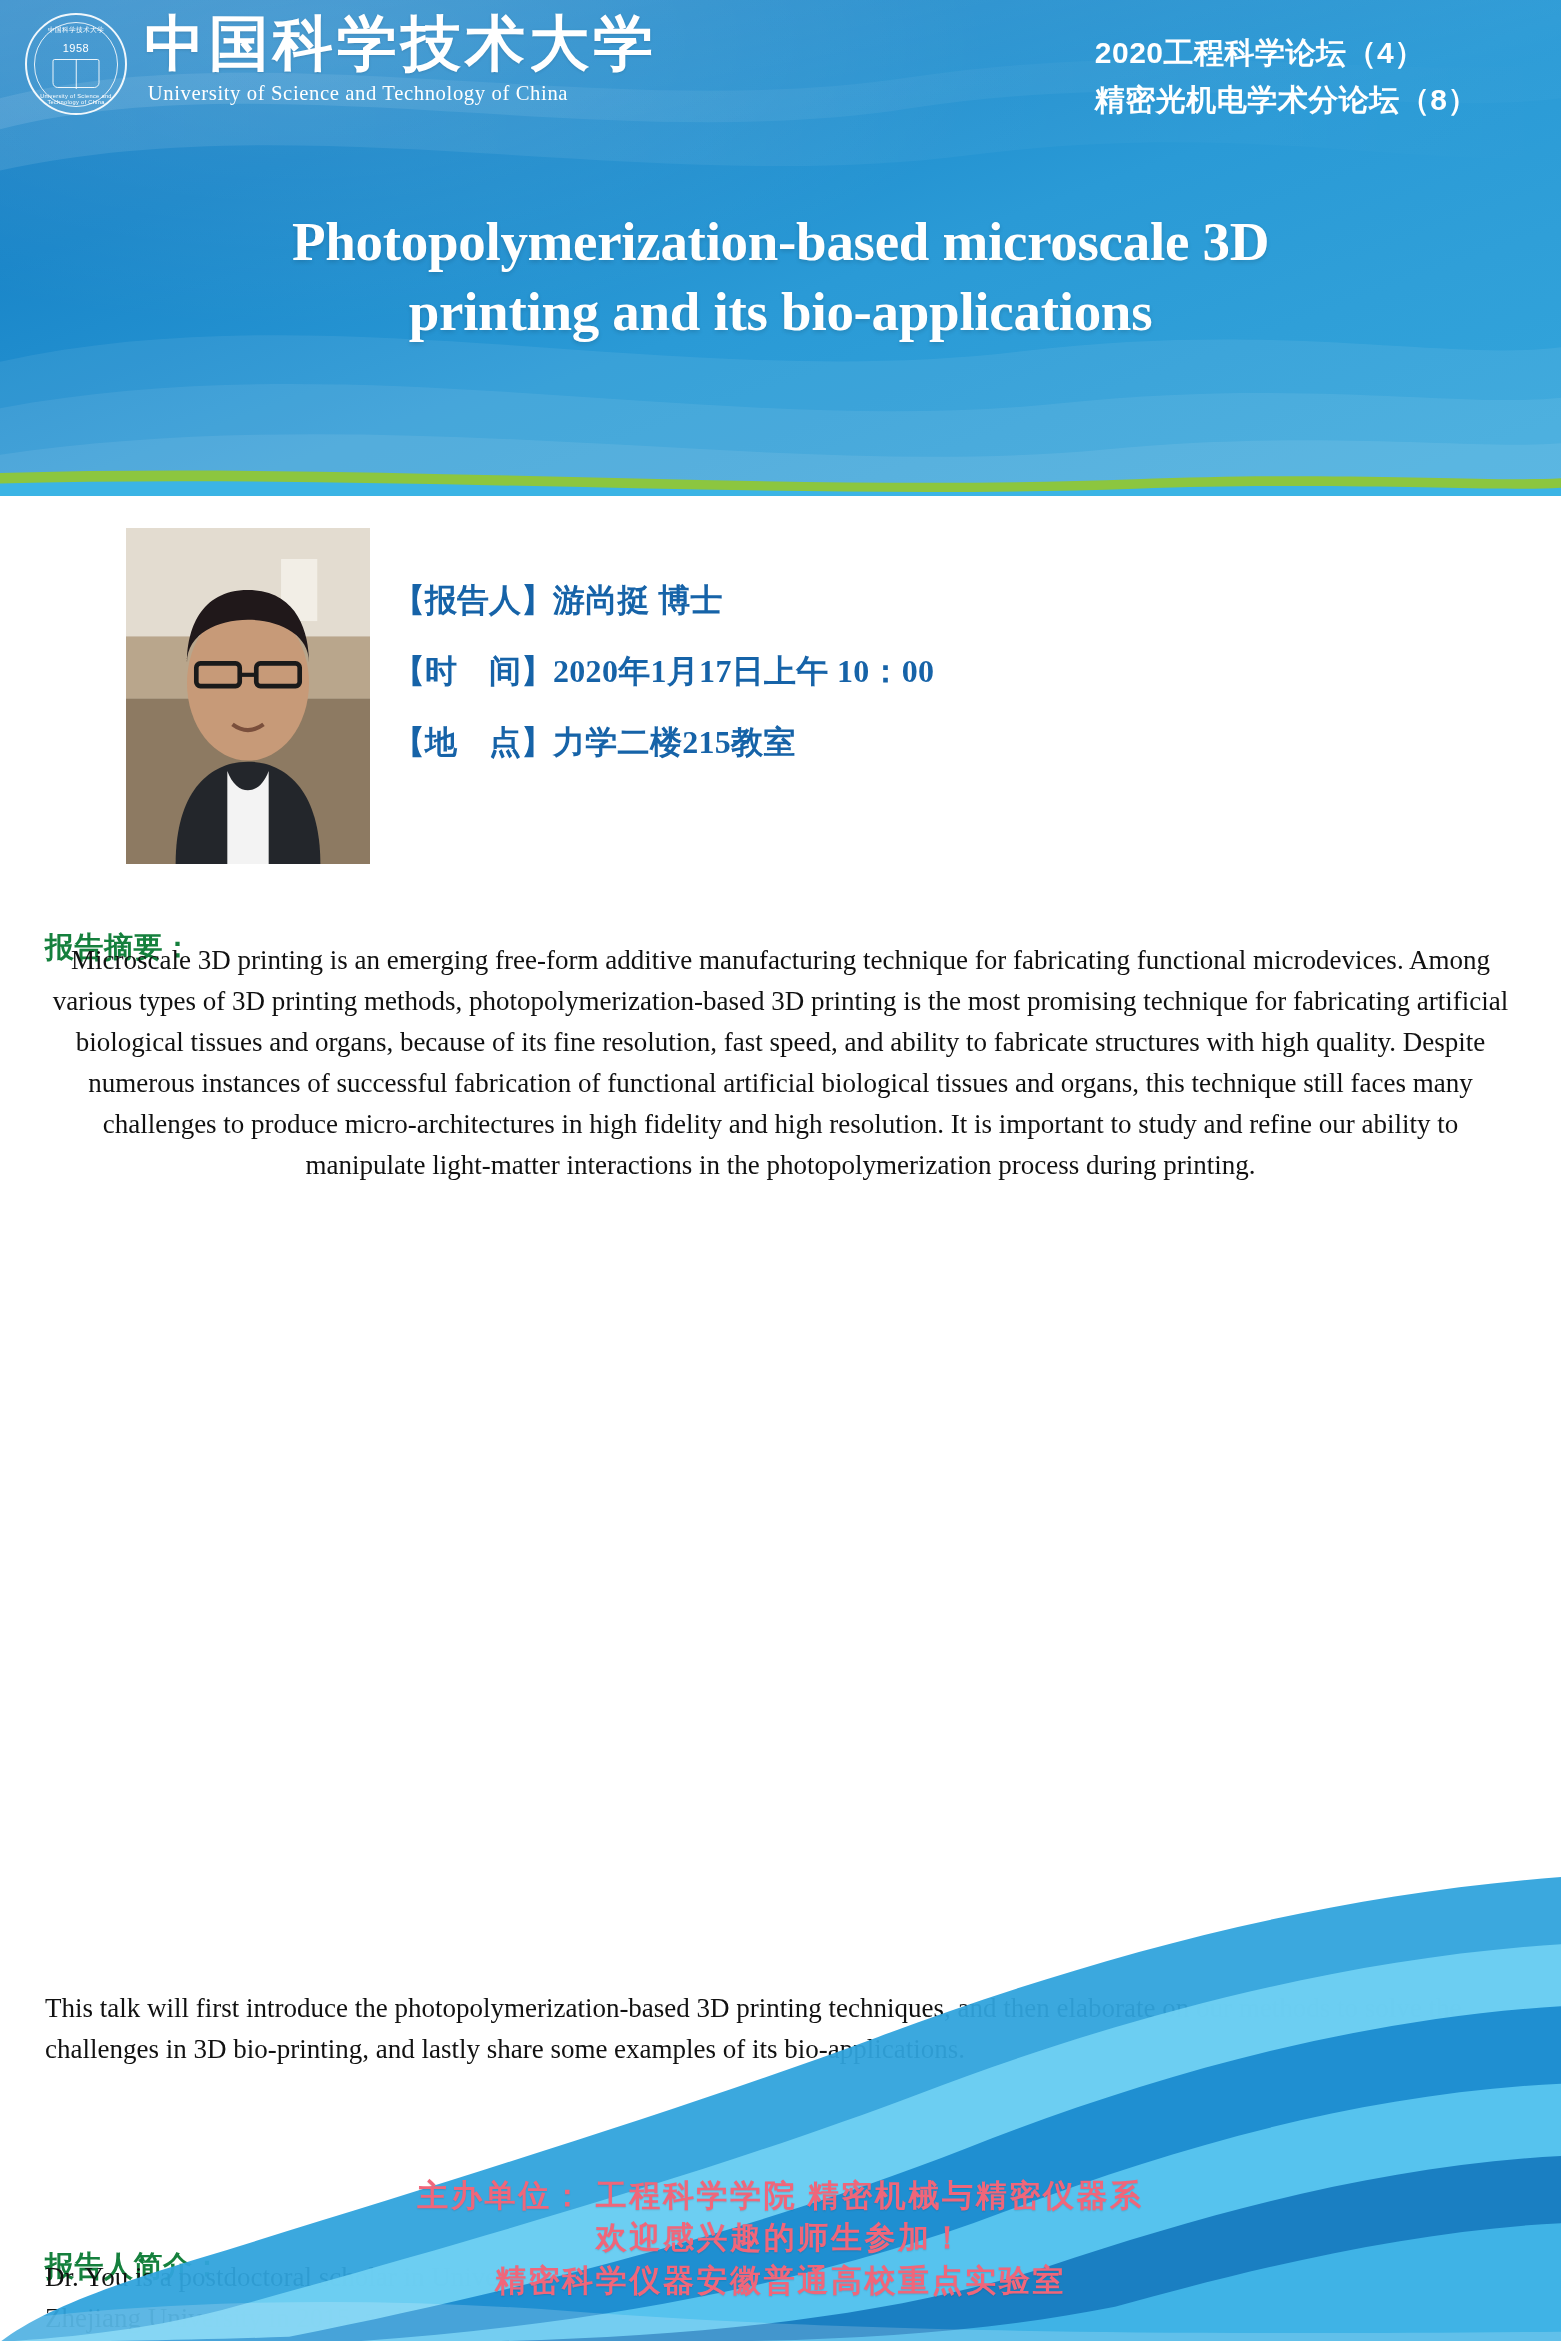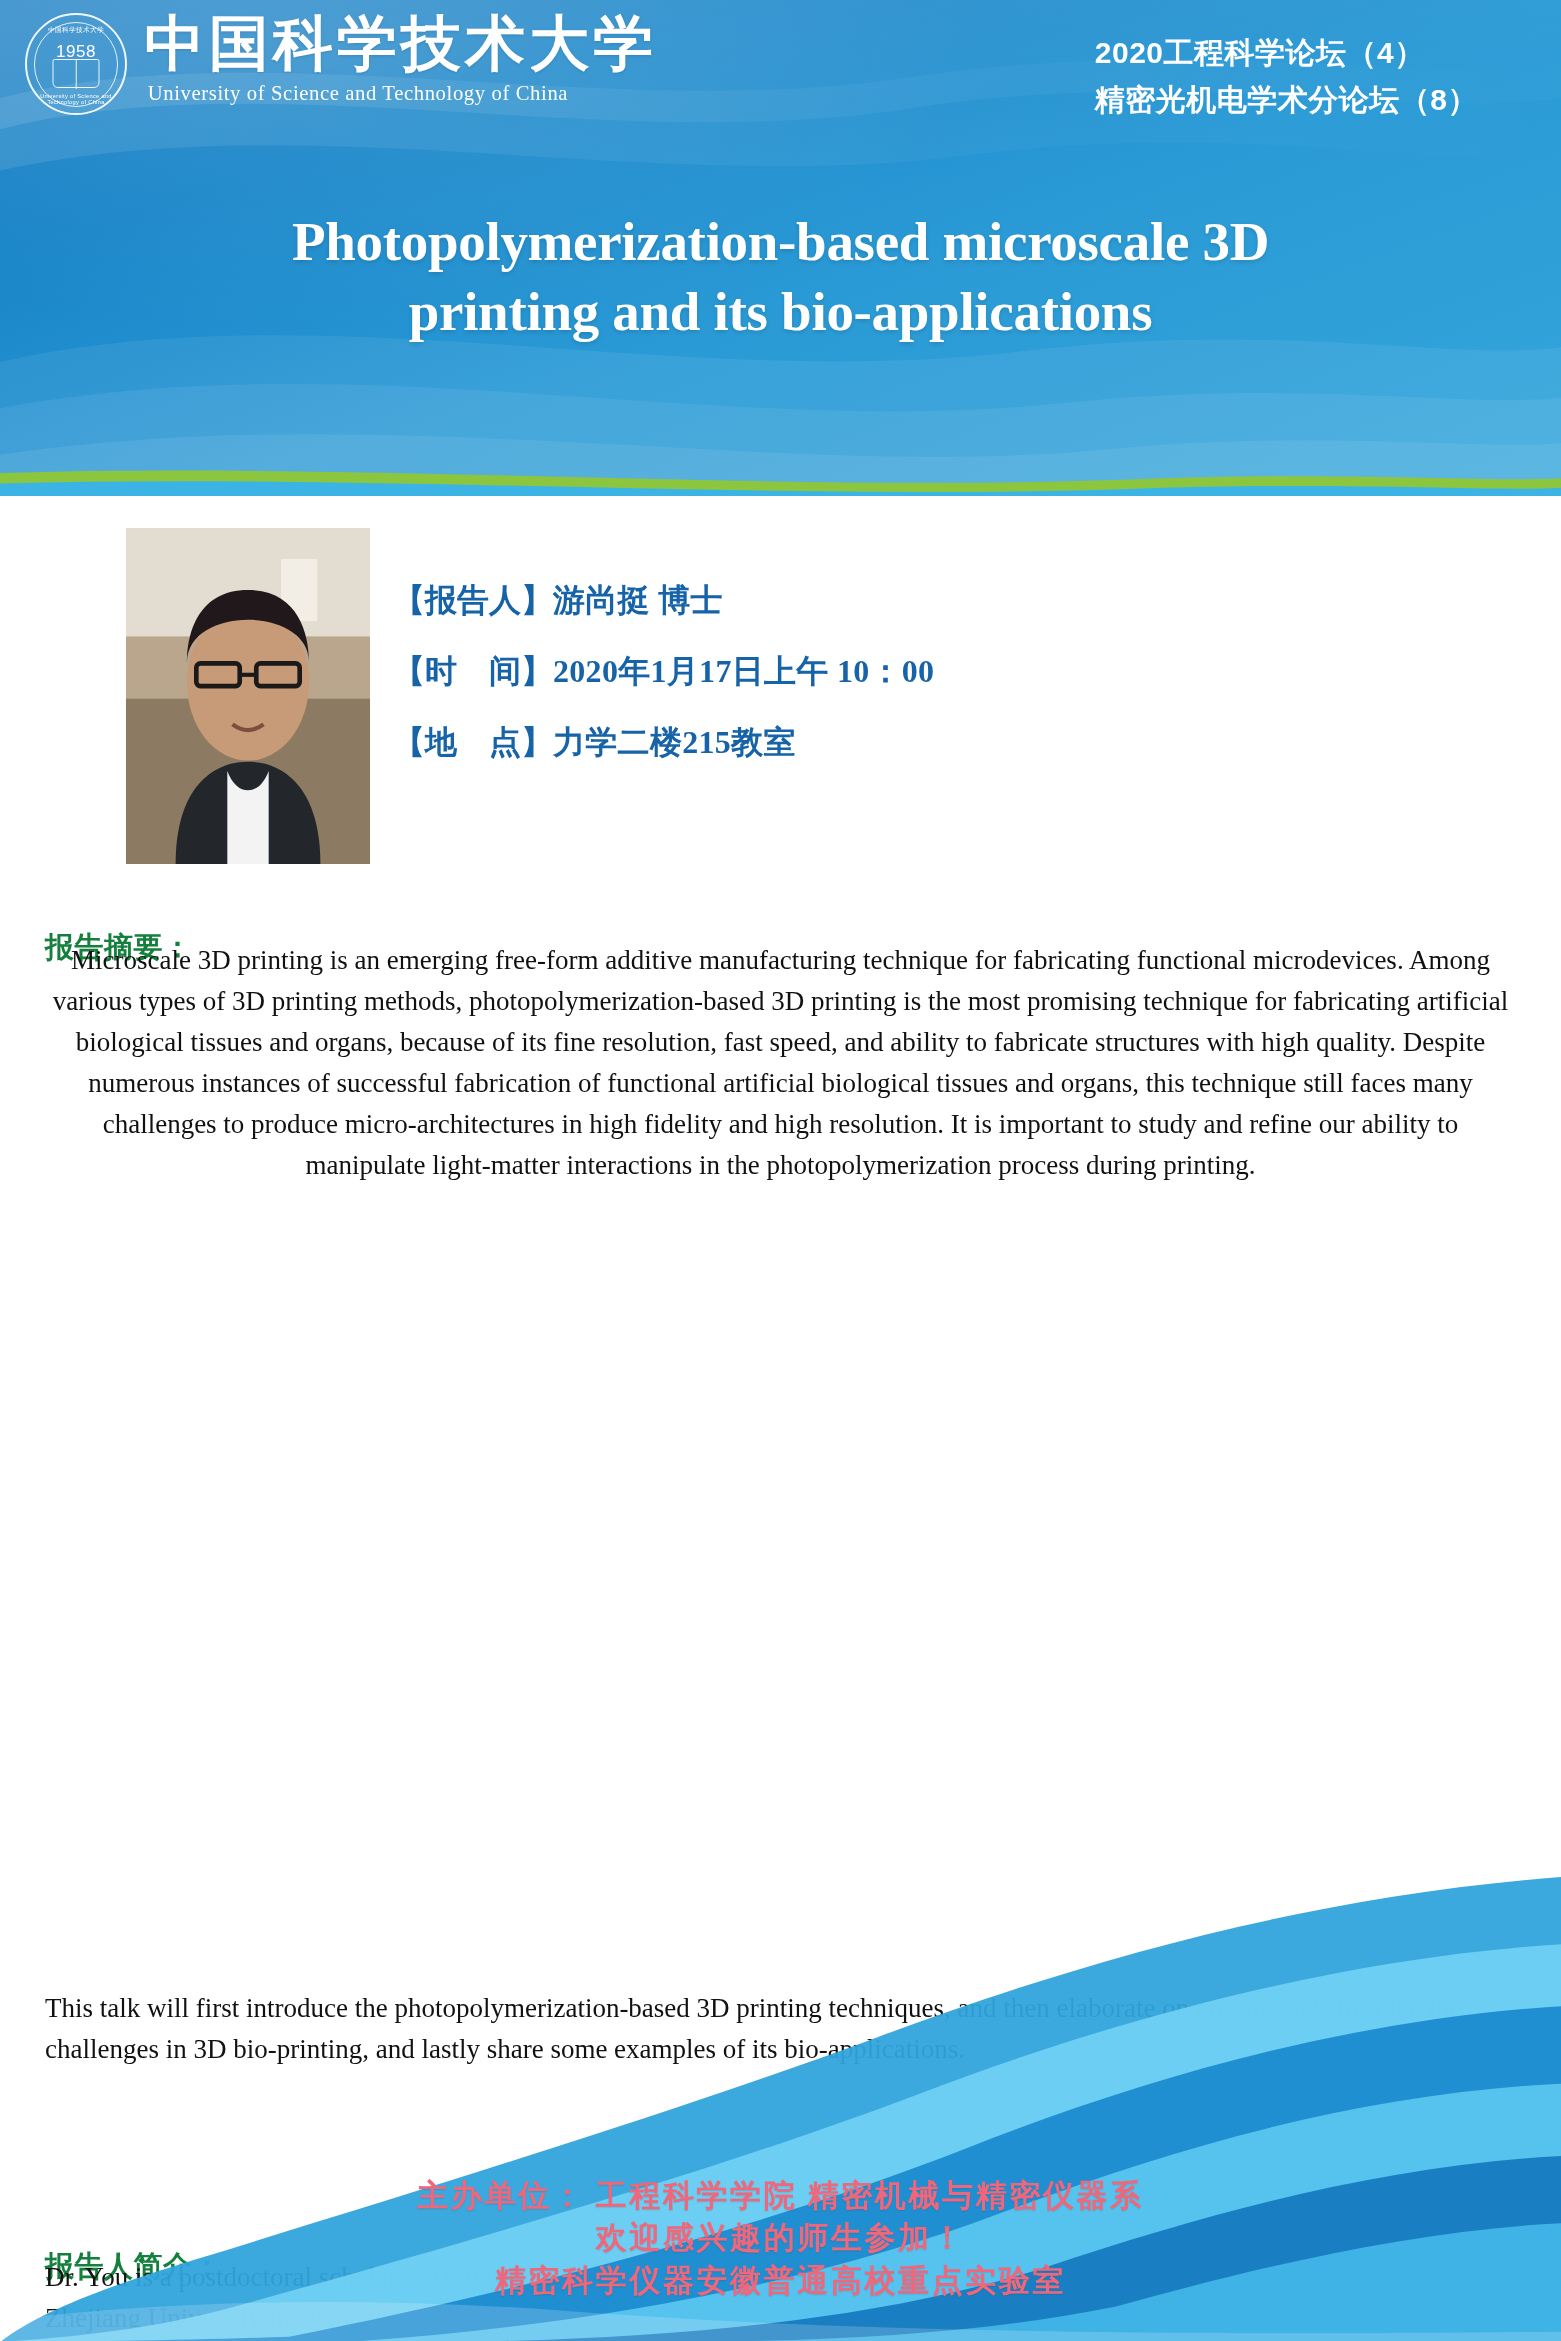--- a/index.html
+++ b/index.html
@@ -58,21 +58,21 @@
     position: absolute;
     left: 6.7px; top: 6.7px; right: 6.7px; bottom: 6.7px;
     border-radius: 50%;
     border: 1px solid rgba(255,255,255,0.85);
   }
   .logo-seal .seal-year {
     position: absolute;
     left: 0; right: 0; top: 27px;
     text-align: center;
     font-family: "Liberation Sans", sans-serif;
-    font-size: 17px;
+    font-size: 11px;
     color: #ffffff;
     letter-spacing: 0.5px;
   }
   .logo-seal .seal-book {
     position: absolute;
     left: 50%; top: 44px;
     transform: translateX(-50%);
     width: 45px; height: 27px;
     border: 1.5px solid rgba(255,255,255,0.9);
     border-radius: 2.1px 2.1px 5.2px 5.2px;

